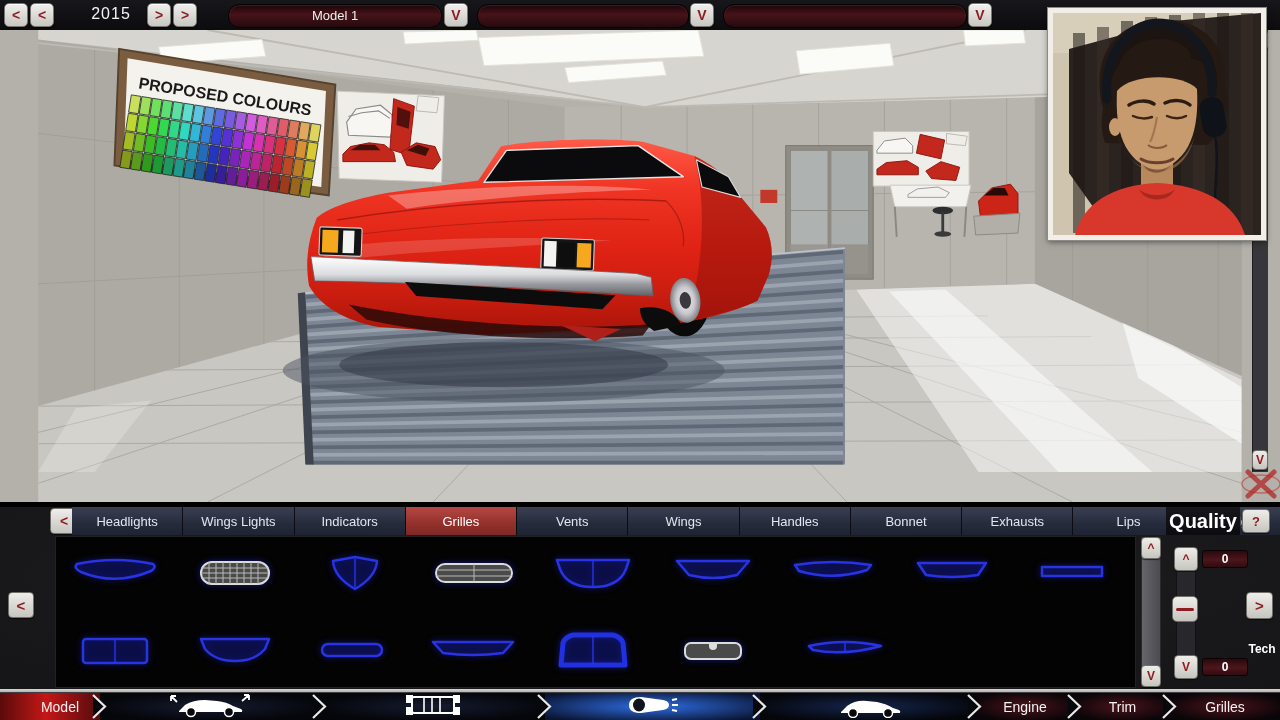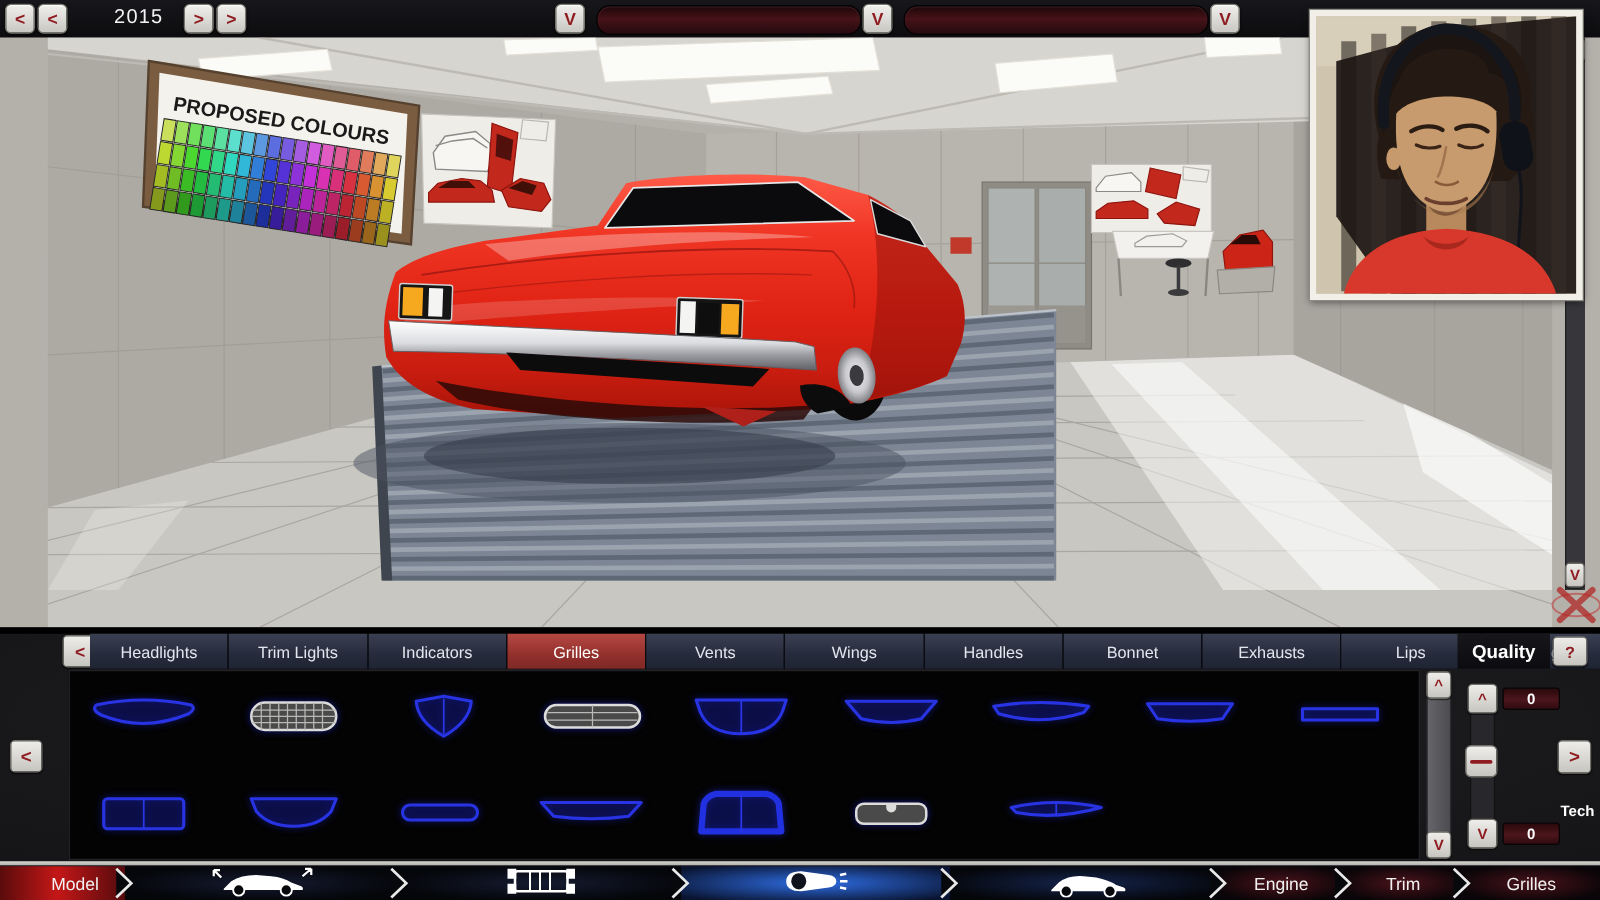--- a/index.html
+++ b/index.html
@@ -16,21 +16,21 @@
   .mini-btn{position:absolute;background:linear-gradient(180deg,#eeede9,#c6c5c0);border:1px solid #6f6f69;border-radius:4px;color:#8e1c20;font-weight:bold;font-size:12px;display:flex;align-items:center;justify-content:center;box-sizing:border-box;box-shadow:0 1px 1px rgba(0,0,0,.6);}
   #vp-xdecal{position:absolute;left:1240px;top:466px;width:42px;height:36px;}
   
   #webcam{position:absolute;left:1048px;top:8px;width:208px;height:222px;border:5px solid #f2efe8;box-shadow:0 0 0 1px #8b8b85,0 2px 6px rgba(0,0,0,.5);background:#cfc5ae;}
   
   #panel{position:absolute;left:0;top:502px;width:1280px;height:190px;background:radial-gradient(ellipse at 50% 40%,#202023,#151517);}
   #panel-gap{position:absolute;left:0;top:0;width:1280px;height:5px;background:#000;}
   #tabbar{position:absolute;left:72px;top:5px;width:1224px;height:28px;display:flex;background:#000;text-align:center;}
   .tab{flex:1;display:flex;align-items:center;justify-content:center;color:#e3e6ee;font-size:13px;background:linear-gradient(180deg,#3a4052,#262b3c 60%,#1f2433);border-right:1px solid #0a0c12;cursor:pointer;white-space:nowrap;}
   .tab.sel{background:linear-gradient(180deg,#b54843,#93302c 60%,#7e2826);color:#fff;}
-  #quality-title{position:absolute;left:1166px;top:5px;width:74px;height:28px;display:flex;align-items:center;justify-content:center;color:#fff;font-size:15px;font-weight:bold;background:linear-gradient(180deg,#17171b,#0c0c10);}
+  #quality-title{position:absolute;left:1166px;top:5px;width:74px;height:28px;display:flex;align-items:center;justify-content:center;color:#fff;font-size:20px;font-weight:bold;background:linear-gradient(180deg,#17171b,#0c0c10);}
   #parts-bg{position:absolute;left:55px;top:34px;width:1081px;height:152px;background:#030304;border:1px solid #222226;box-sizing:border-box;}
   .part{position:absolute;width:96px;height:44px;}
   .part svg{filter:drop-shadow(0 0 3px rgba(30,40,220,.55));}
   .pb{fill:rgba(18,26,130,.32);stroke:#2834e4;stroke-width:2.5;stroke-linejoin:round;}
   .pbT{fill:rgba(18,26,130,.35);stroke:#2130e0;stroke-width:5;stroke-linejoin:round;}
   .pl{stroke:#2a36e8;stroke-width:1.4;fill:none;}
   .pw{stroke:#dcdcda;stroke-width:2;fill:#4a4a4a;}
   .pwl{stroke:#b9b9b6;stroke-width:1;fill:none;}
   #parts-scroll{position:absolute;left:1141px;top:35px;width:20px;height:150px;background:linear-gradient(90deg,#66666a,#4c4c50);border:1px solid #2a2a2e;box-sizing:border-box;}
   
@@ -50,20 +50,23 @@
 
 <div id="app">
 
   <div id="topbar">
     <div class="tb-btn" style="left:4px">&lt;</div>
     <div class="tb-btn" style="left:30px">&lt;</div>
     <div id="year-label">2015</div>
     <div class="tb-btn" style="left:147px">&gt;</div>
     <div class="tb-btn" style="left:173px">&gt;</div>
 
+    <div class="tb-drop" style="left:228px;width:212px">
+      <span>Model 1</span>
+    </div>
     <div class="tb-btn" style="left:444px">V</div>
 
     <div class="tb-drop" style="left:477px;width:210px">
       <span></span>
     </div>
     <div class="tb-btn" style="left:690px">V</div>
 
     <div class="tb-drop" style="left:723px;width:242px">
       <span></span>
     </div>
@@ -413,21 +416,21 @@
         <path d="M86,176 C94,184 114,184 122,176 C116,190 92,190 86,176 Z" fill="#a8281e"></path>
       </g>
     </svg>
   </div>
 
   <div id="panel">
     <div id="panel-gap"></div>
     <div class="mini-btn" style="left:50px;top:6px;width:28px;height:26px;font-size:14px">&lt;</div>
     <div id="tabbar">
         <div class="tab">Headlights</div>
-        <div class="tab">Trim Lights</div>
+        <div class="tab">Wings Lights</div>
         <div class="tab">Indicators</div>
         <div class="tab sel">Grilles</div>
         <div class="tab">Vents</div>
         <div class="tab">Wings</div>
         <div class="tab">Handles</div>
         <div class="tab">Bonnet</div>
         <div class="tab">Exhausts</div>
         <div class="tab">Lips</div>
         <div class="tab">Badges</div>
       </div>

